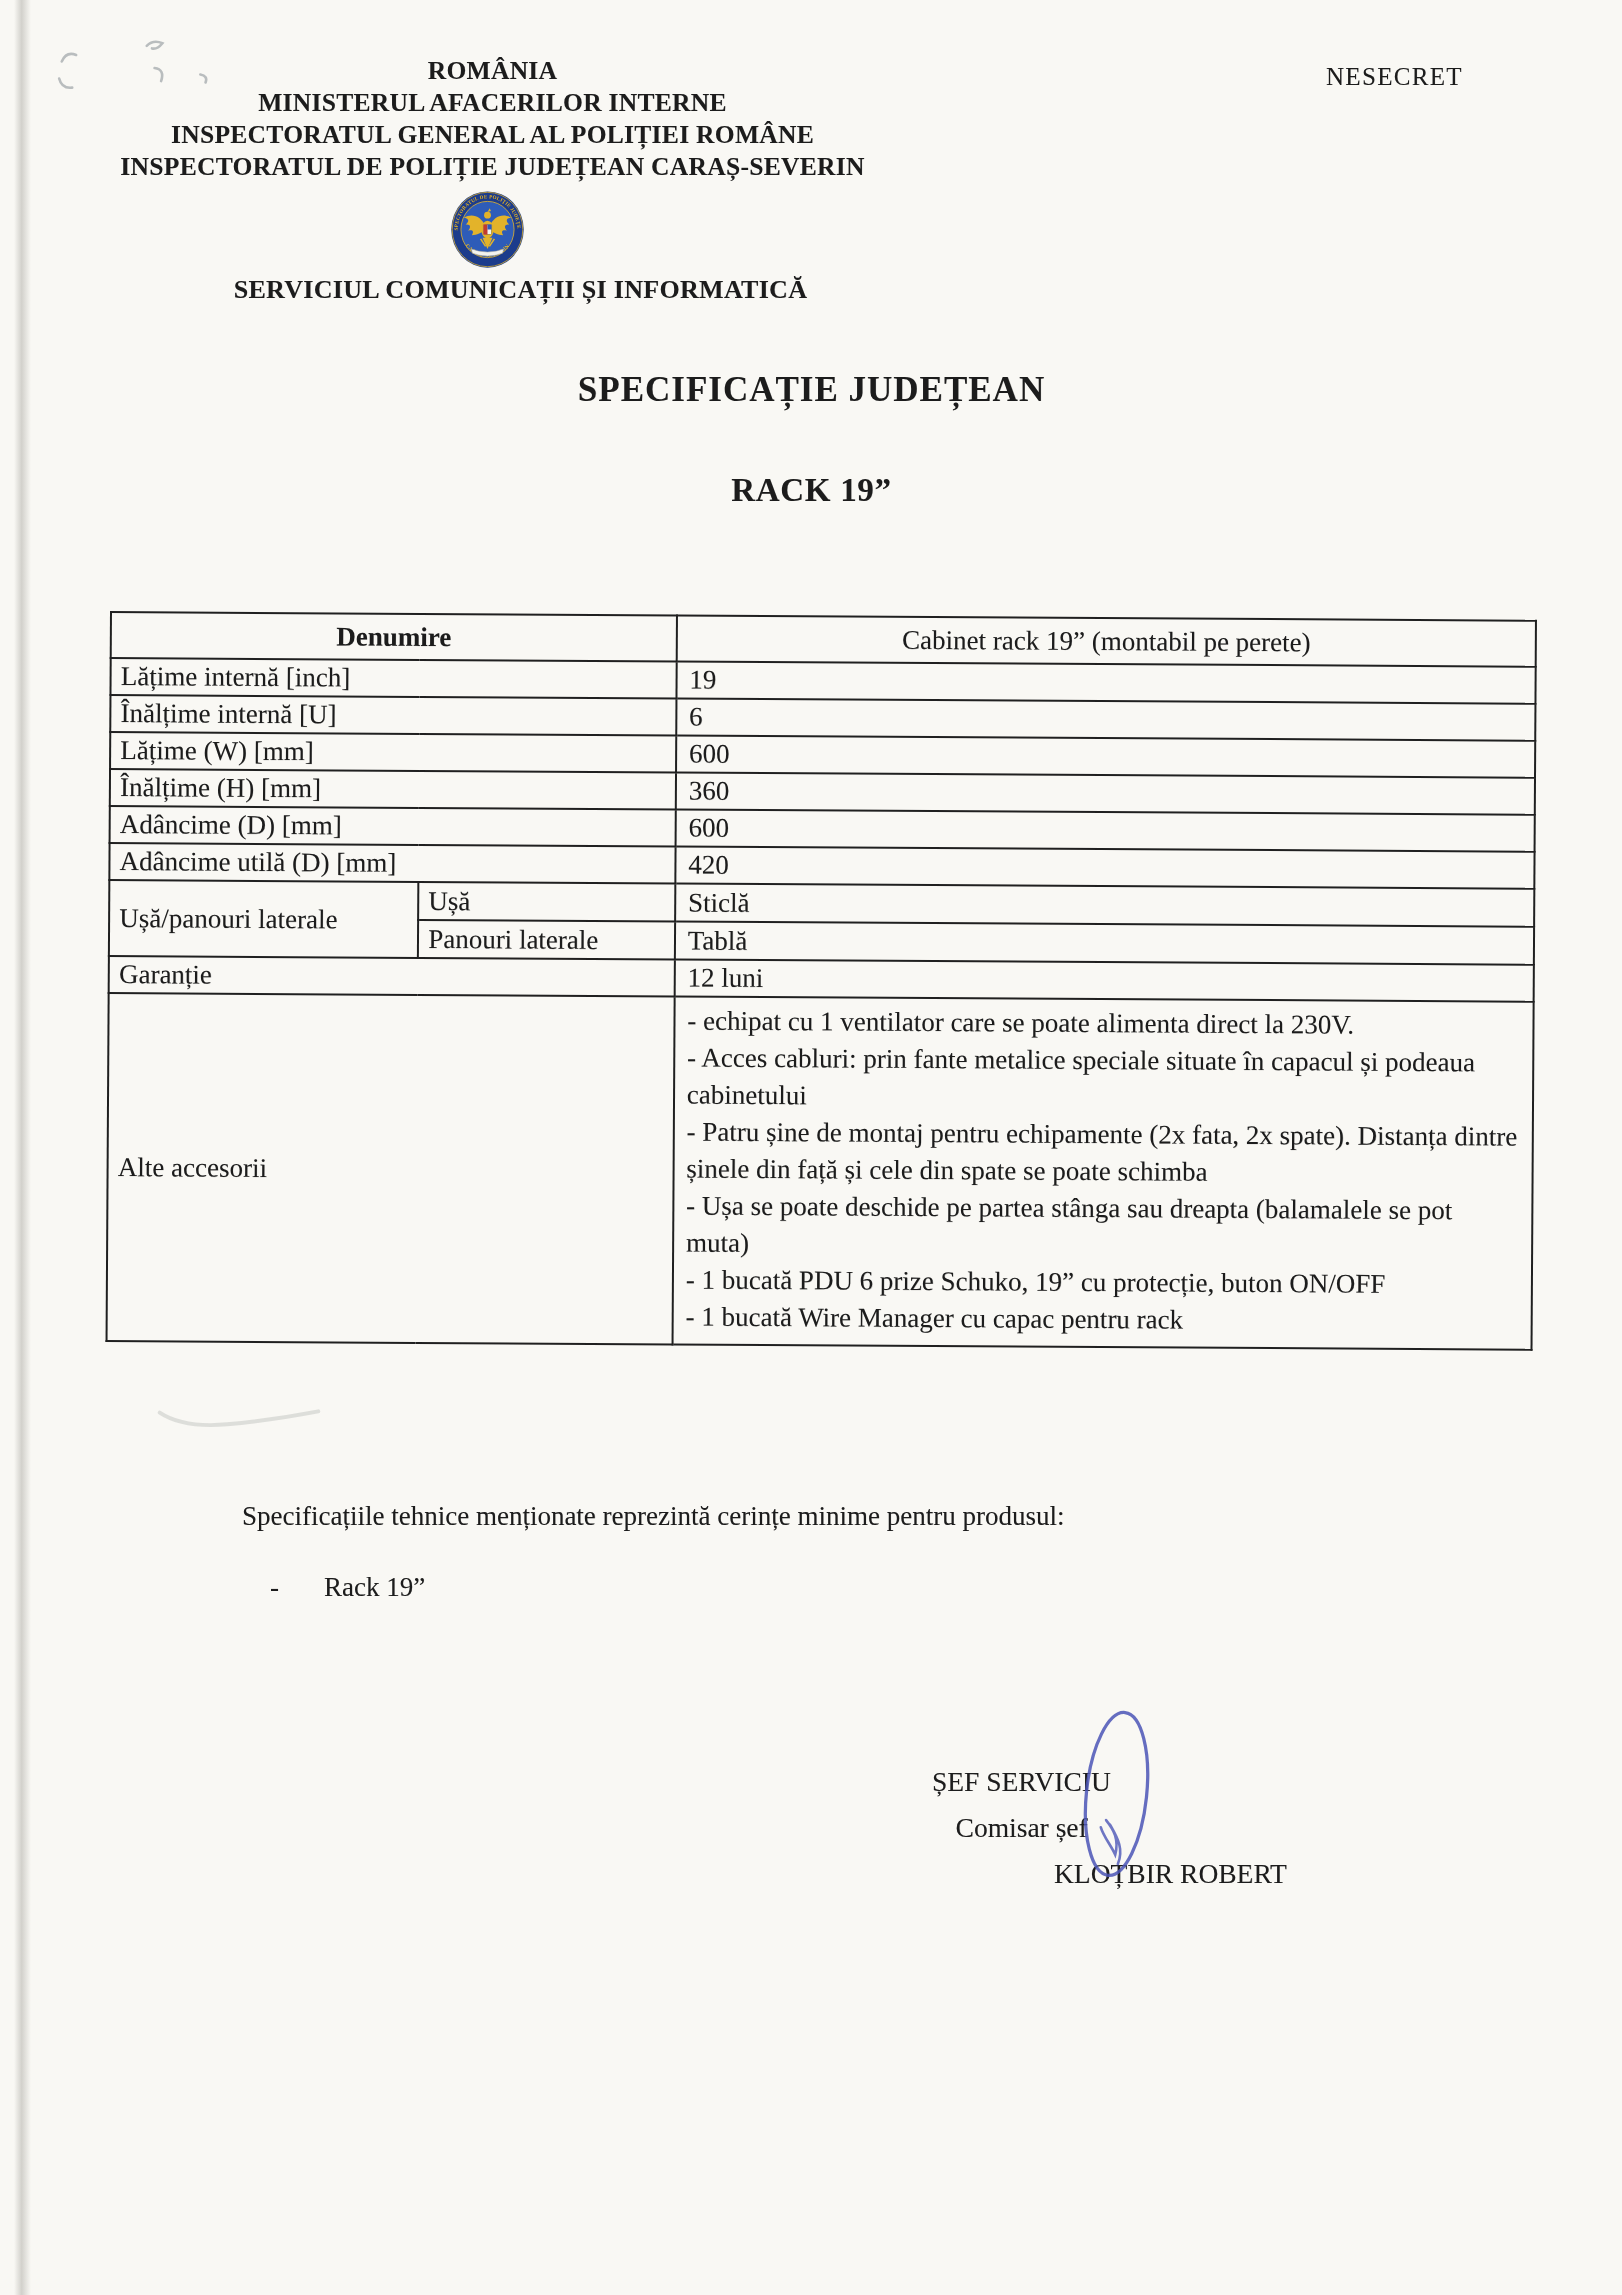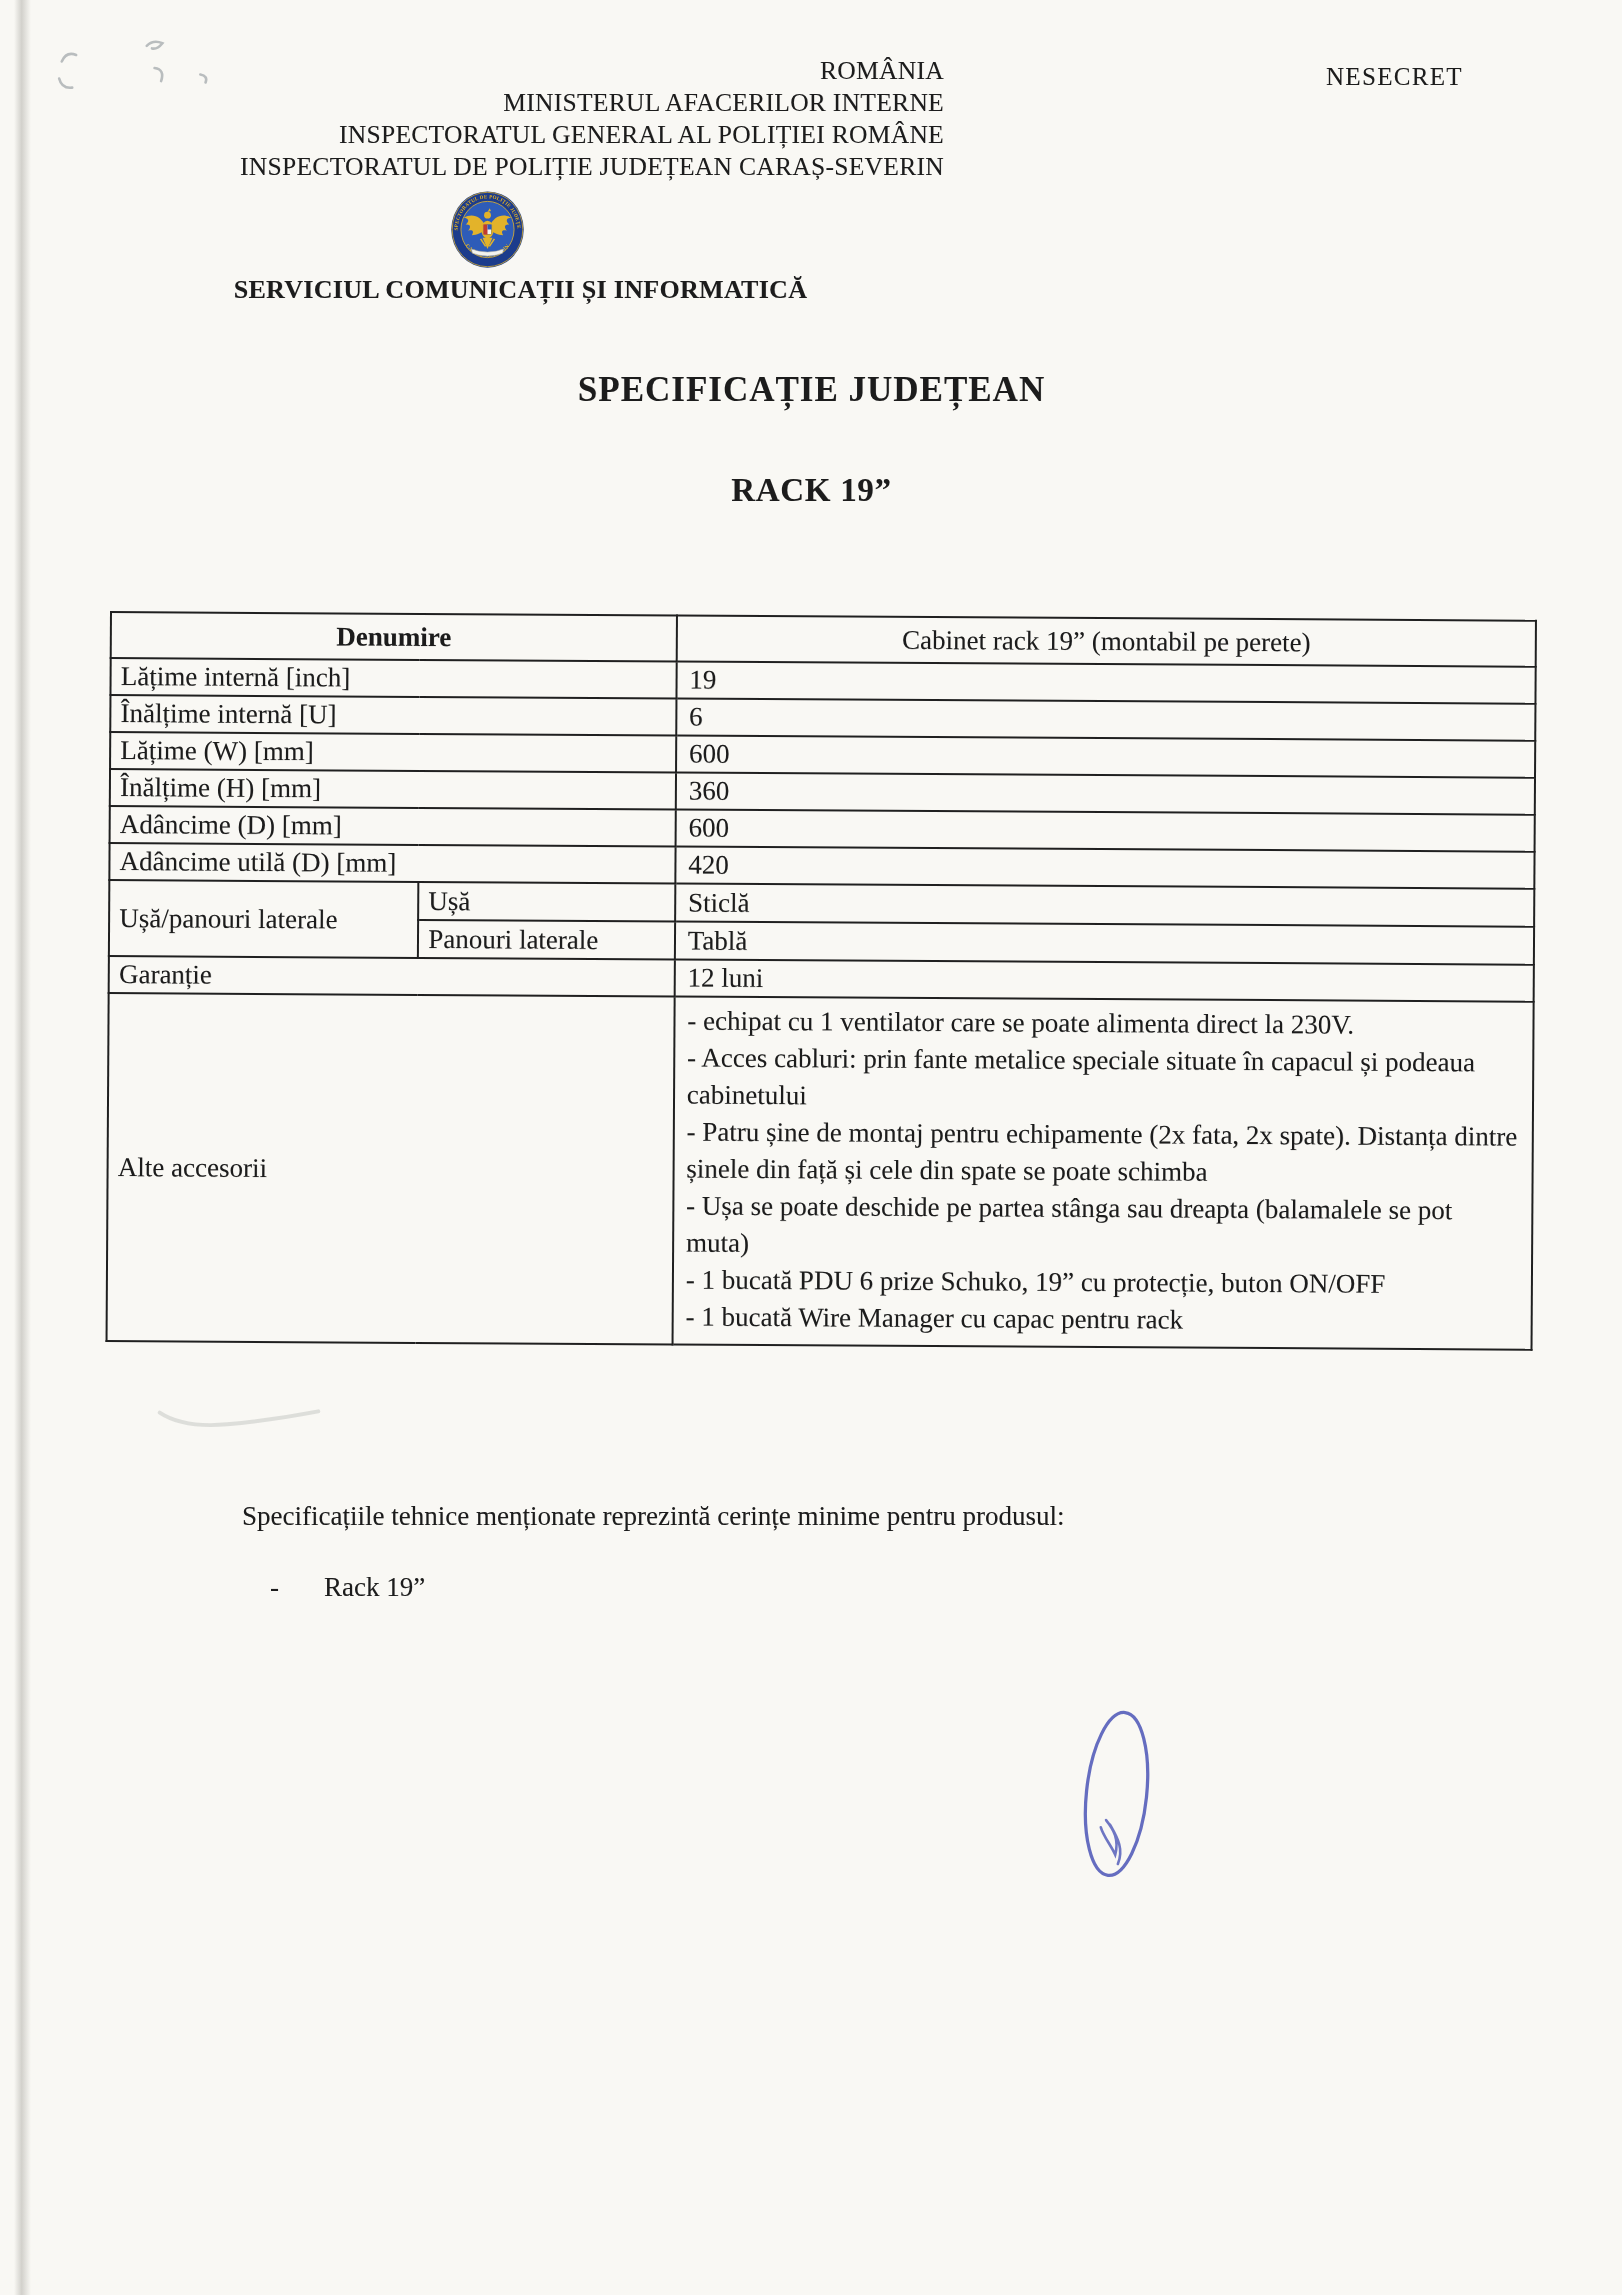--- a/index.html
+++ b/index.html
@@ -14,21 +14,21 @@
   .edge-shadow{
     position:absolute;top:0;left:14.4px;width:17px;height:2295px;
     background:linear-gradient(90deg, rgba(120,118,110,0) 0%, rgba(120,118,110,0.30) 45%, rgba(120,118,110,0) 100%);
   }
   .classification{
     position:absolute;top:63px;left:1326px;
     font-weight:normal;font-size:25px;letter-spacing:1.3px;
   }
   .header-block{
     position:absolute;top:55px;left:41px;width:903px;
-    text-align:right;font-weight:normal;font-size:25.5px;line-height:32px;
+    text-align:center;font-weight:bold;font-size:25.5px;line-height:32px;
     letter-spacing:0.3px;
   }
   .emblem{position:absolute;top:190px;left:450px;width:75px;height:79px;}
   .service-line{
     position:absolute;top:275px;left:69px;width:903px;
     text-align:center;font-weight:bold;font-size:26px;letter-spacing:0.3px;
   }
   .doc-title{
     position:absolute;top:370px;left:0;width:1623px;text-align:center;
     font-weight:bold;font-size:35px;letter-spacing:1px;
@@ -190,20 +190,25 @@
     <path d="M8,24 q36,24 104,18 q66,-6 140,-20" stroke="#c6c9c4" stroke-width="6" fill="none" opacity="0.55" stroke-linecap="round"></path>
   </svg>
 
   <div class="note">Specificațiile tehnice menționate reprezintă cerințe minime pentru produsul:</div>
 
   <div class="closing-item">
     <span class="dash">-</span>
     <span>Rack 19”</span>
   </div>
 
+  <div class="signature">
+    <div class="sig-role">ȘEF SERVICIU</div>
+    <div class="sig-rank">Comisar șef</div>
+    <div class="sig-name">KLOȚBIR ROBERT</div>
+  </div>
 
   <svg class="sig-ink" viewBox="0 0 230 330">
     <ellipse cx="112" cy="145" rx="46" ry="125" fill="none" stroke="var(--ink)" stroke-width="5" transform="rotate(6 112 145)" opacity="0.85"></ellipse>
     <path d="M96,185 C108,200 116,214 110,238 C104,224 92,210 88,196 M102,192 C112,210 124,228 114,252" fill="none" stroke="var(--ink)" stroke-width="4" opacity="0.8" stroke-linecap="round"></path>
   </svg>
 
 </div>
 
 
 </body></html>

